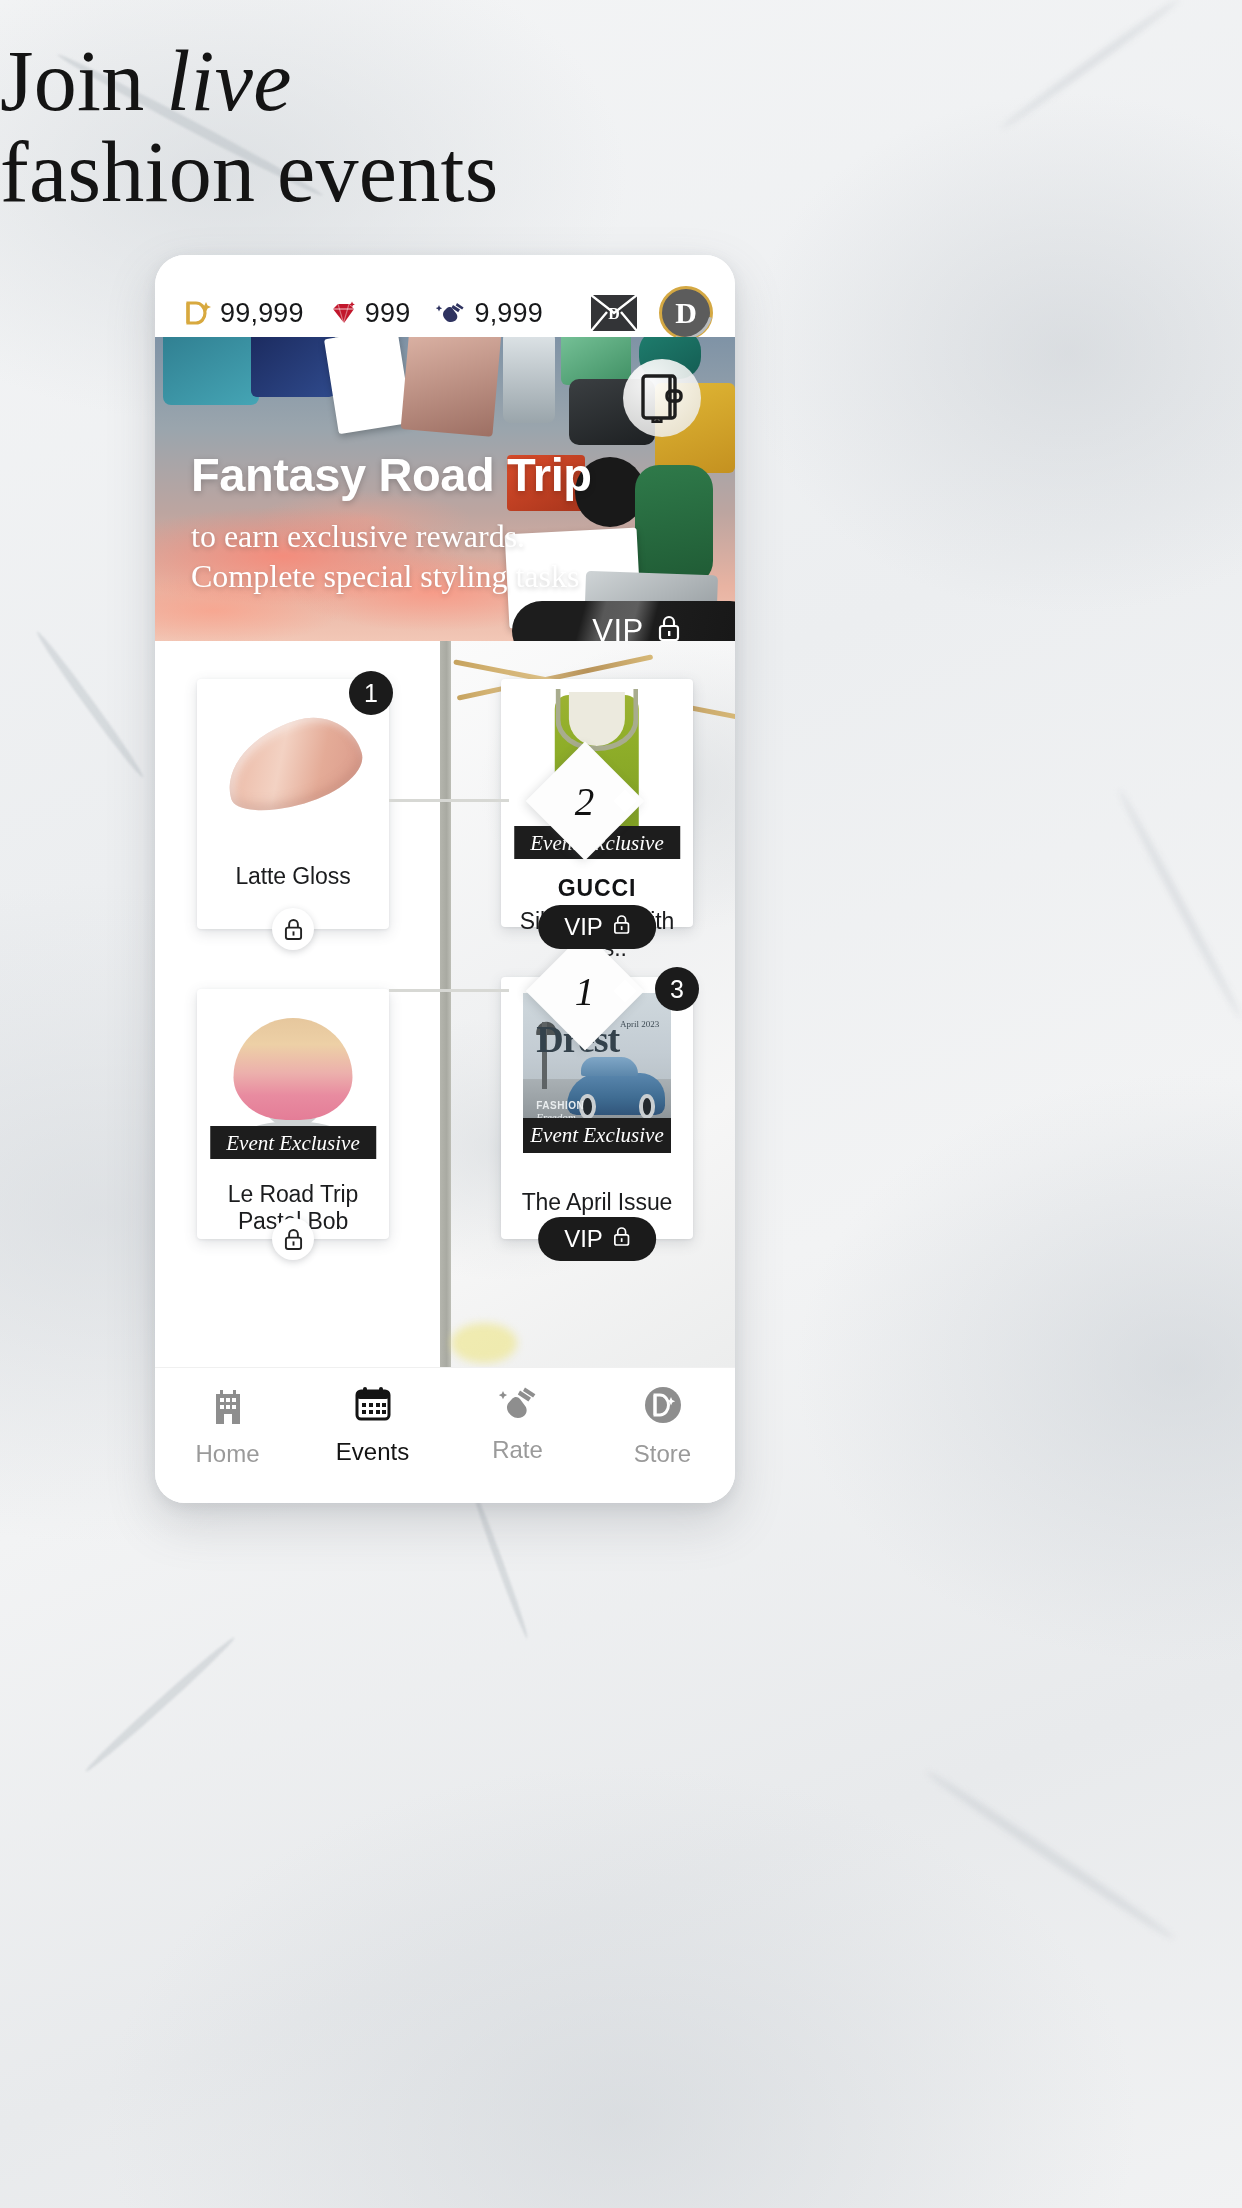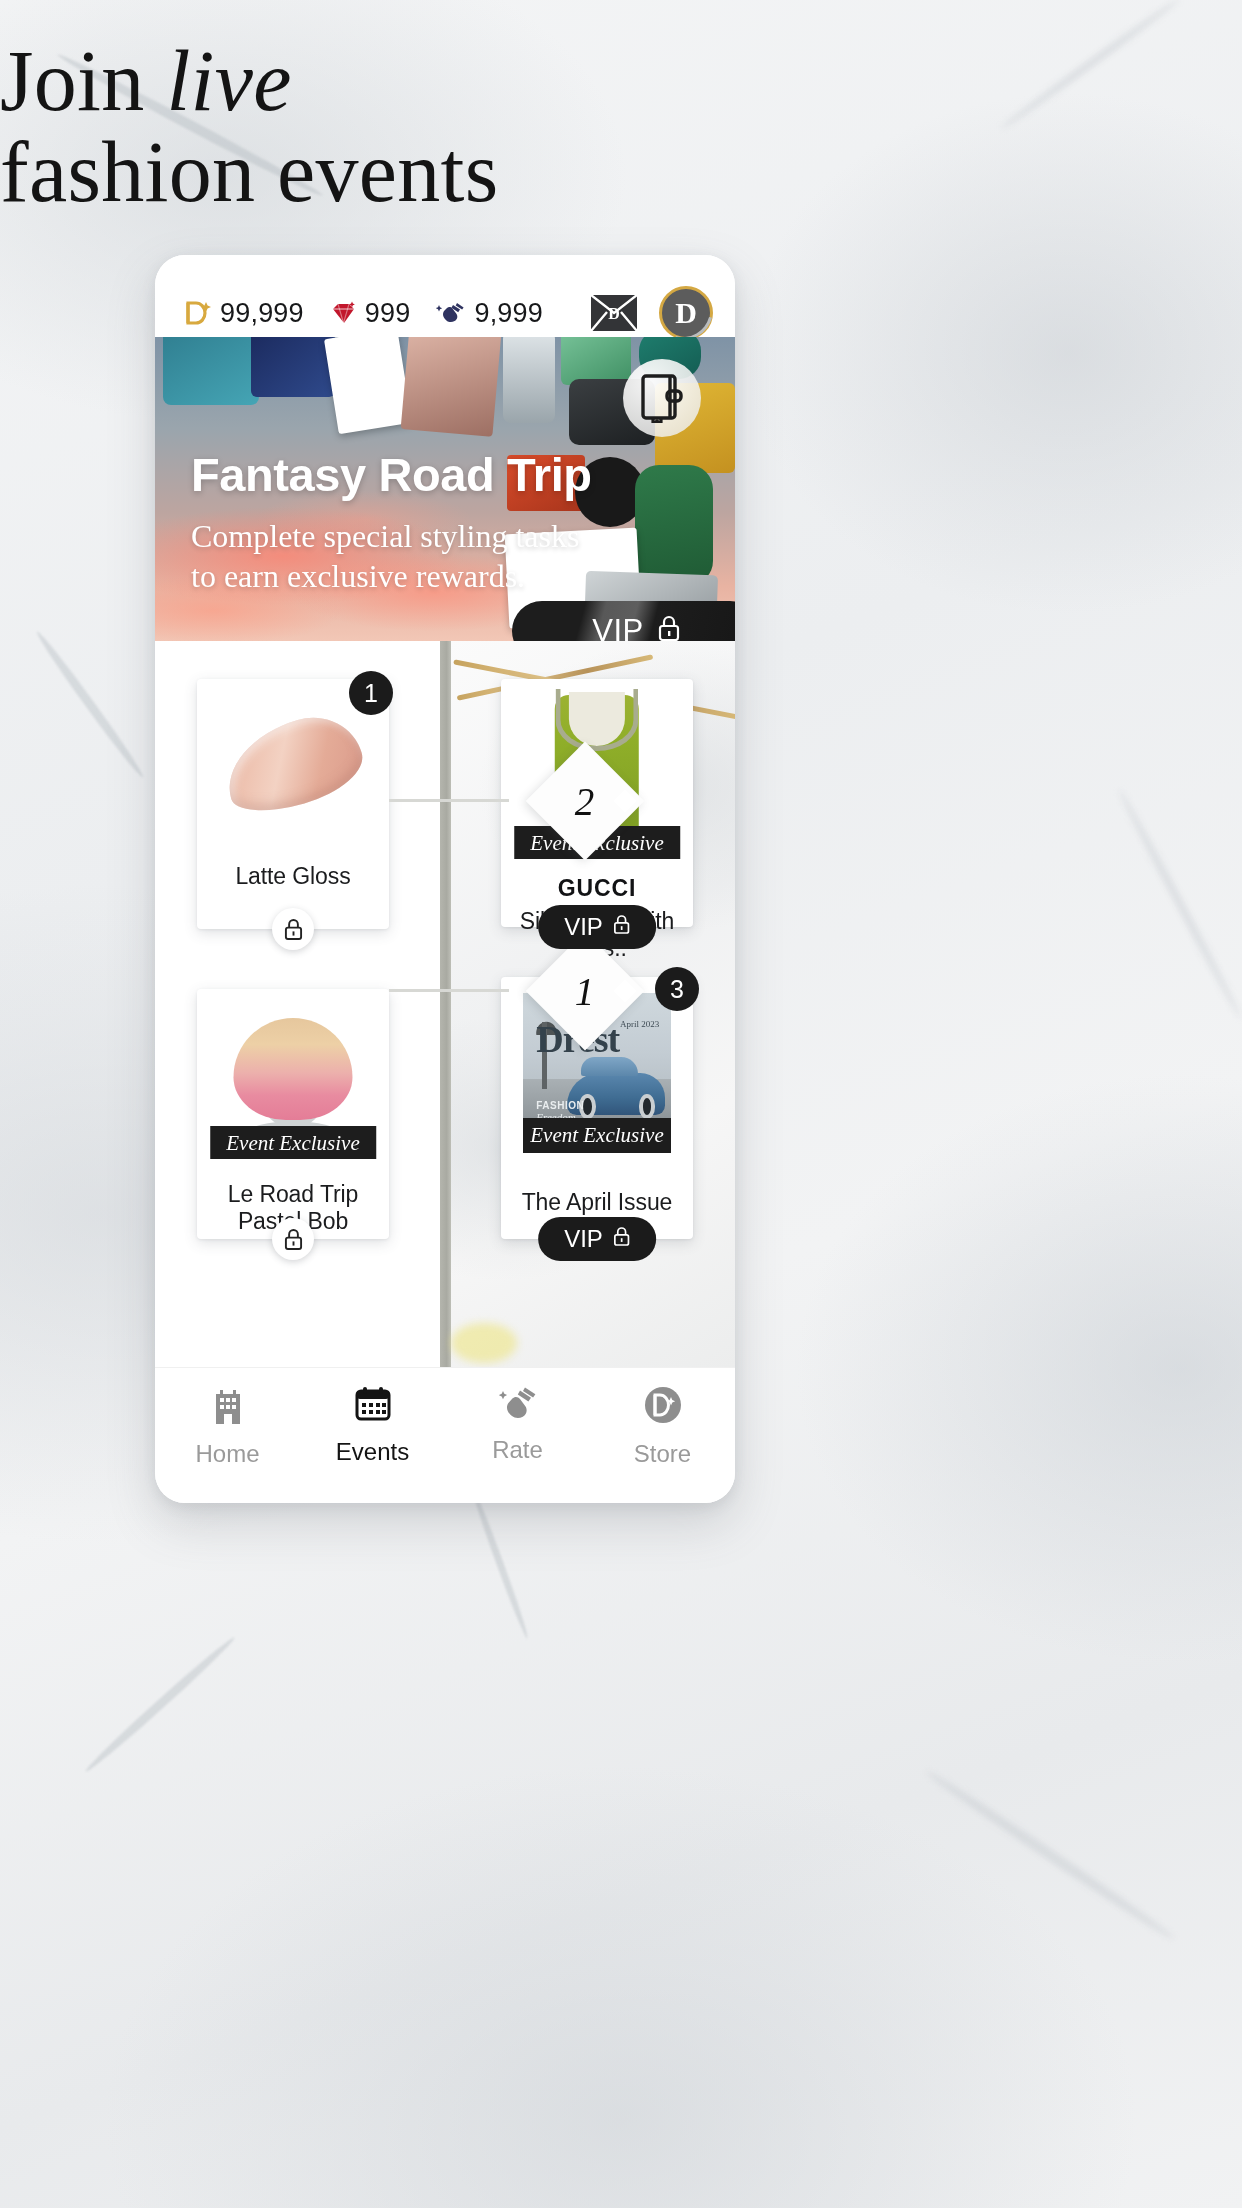--- a/index.html
+++ b/index.html
@@ -352,22 +352,22 @@
         <rect x="4" y="3" width="32" height="42" rx="3" fill="none" stroke="#1d1d1d" stroke-width="3.4"></rect>
         <path d="M31 3 v42" stroke="#1d1d1d" stroke-width="3.4"></path>
         <rect x="28" y="18" width="14" height="10" rx="4" fill="none" stroke="#1d1d1d" stroke-width="3.4"></rect>
         <path d="M14 45 v6 l4-3 4 3 v-6" fill="none" stroke="#1d1d1d" stroke-width="3.2" stroke-linejoin="round"></path>
       </svg>
     </div>
 
     <div class="hero-txt">
       <div class="hero-title">Fantasy Road Trip</div>
       <div class="hero-sub">
+        <div>to earn exclusive rewards.</div>
         <div>Complete special styling tasks</div>
-        <div>to earn exclusive rewards.</div>
       </div>
     </div>
 
     <div class="vip-hero">
       <span>VIP</span>
       <span>
         <svg viewBox="0 0 22 26" width="22" height="26">
           <rect x="2" y="11" width="18" height="14" rx="2.5" fill="none" stroke="#fff" stroke-width="2.2"></rect>
           <path d="M6 11 V7 a5 5 0 0 1 10 0 v4" fill="none" stroke="#fff" stroke-width="2.2"></path>
           <rect x="10" y="16" width="2.4" height="5" fill="#fff"></rect>

